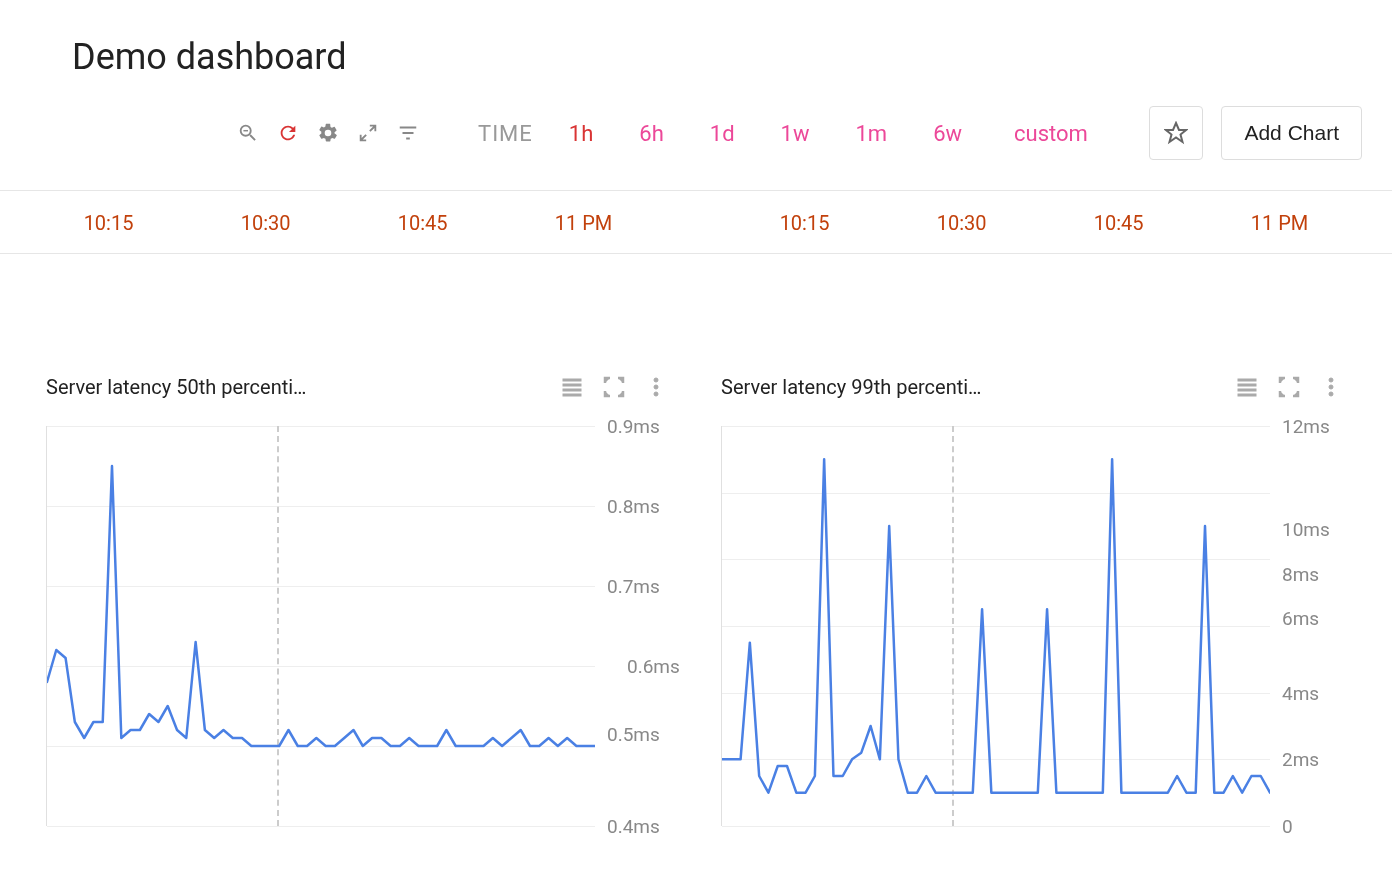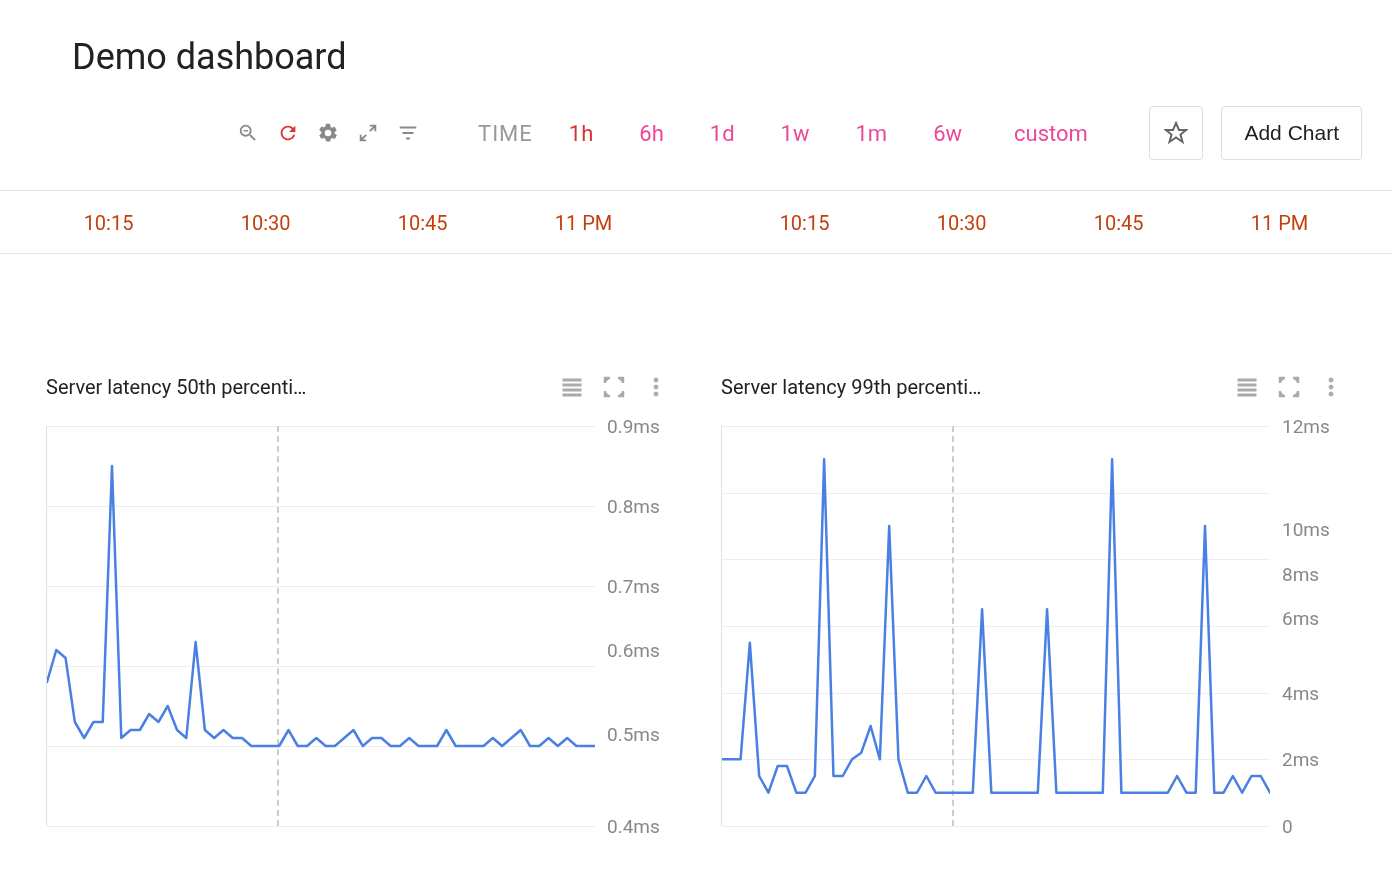--- a/index.html
+++ b/index.html
@@ -282,21 +282,21 @@
           <div class="gridline" style="top: 400px;"></div>
           <div class="vline" style="left: 42%;"></div>
           <svg class="line-svg" viewBox="0 0 1000 400" preserveAspectRatio="none">
             <path d="M0.0 256.0 L16.9 224.0 L33.9 232.0 L50.8 296.0 L67.8 312.0 L84.7 296.0 L101.7 296.0 L118.6 40.0 L135.6 312.0 L152.5 304.0 L169.5 304.0 L186.4 288.0 L203.4 296.0 L220.3 280.0 L237.3 304.0 L254.2 312.0 L271.2 216.0 L288.1 304.0 L305.1 312.0 L322.0 304.0 L339.0 312.0 L355.9 312.0 L372.9 320.0 L389.8 320.0 L406.8 320.0 L423.7 320.0 L440.7 304.0 L457.6 320.0 L474.6 320.0 L491.5 312.0 L508.5 320.0 L525.4 320.0 L542.4 312.0 L559.3 304.0 L576.3 320.0 L593.2 312.0 L610.2 312.0 L627.1 320.0 L644.1 320.0 L661.0 312.0 L678.0 320.0 L694.9 320.0 L711.9 320.0 L728.8 304.0 L745.8 320.0 L762.7 320.0 L779.7 320.0 L796.6 320.0 L813.6 312.0 L830.5 320.0 L847.5 312.0 L864.4 304.0 L881.4 320.0 L898.3 320.0 L915.3 312.0 L932.2 320.0 L949.2 312.0 L966.1 320.0 L983.1 320.0 L1000.0 320.0 " class="line-path" vector-effect="non-scaling-stroke"></path>
           </svg>
         </div>
         <div class="y-axis">
           <div class="y-tick" style="top: 0px;">0.9ms</div>
           <div class="y-tick" style="top: 80px;">0.8ms</div>
           <div class="y-tick" style="top: 160px;">0.7ms</div>
-          <div class="y-tick" style="top: 224px;">0.6ms</div>
+          <div class="y-tick" style="top: 240px; margin-left: 20px;">0.6ms</div>
           <div class="y-tick" style="top: 308px;">0.5ms</div>
           <div class="y-tick" style="top: 400px;">0.4ms</div>
         </div>
       </div>
     </div>
     <div class="chart-panel">
       <div class="chart-header">
         <div class="chart-title">Server latency 99th percenti…</div>
         <div class="chart-actions">
           <div class="chart-action">

